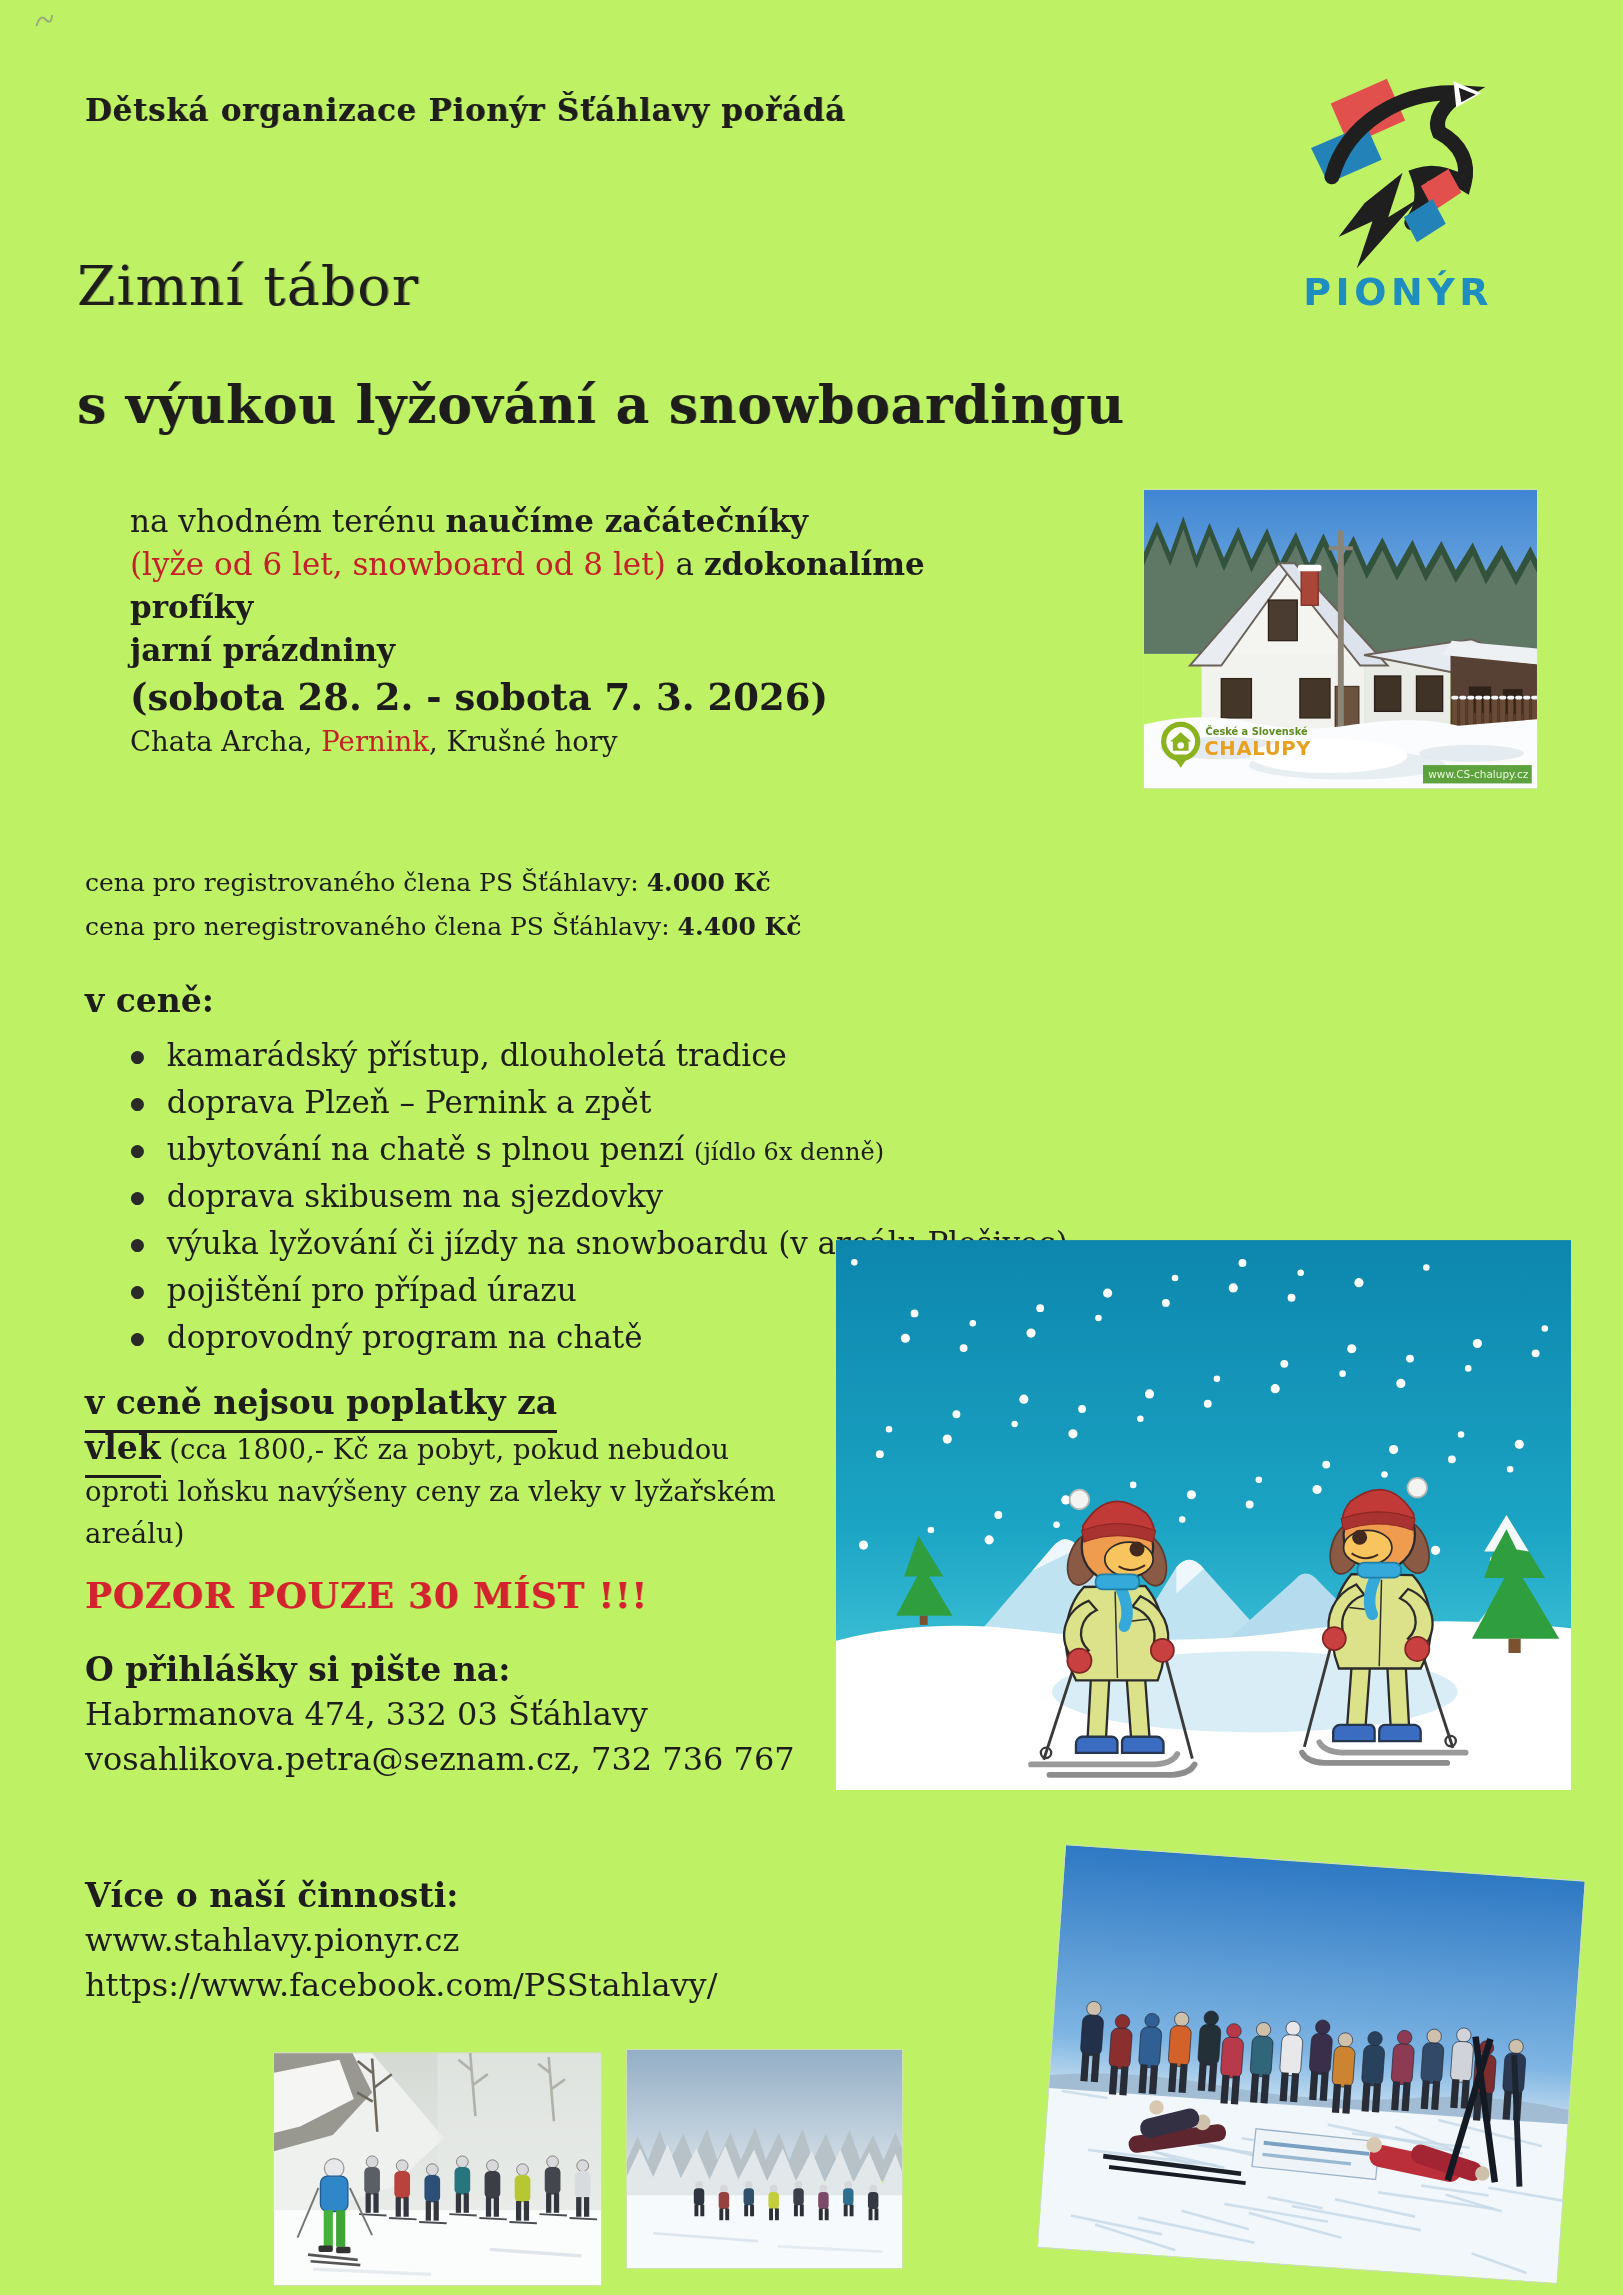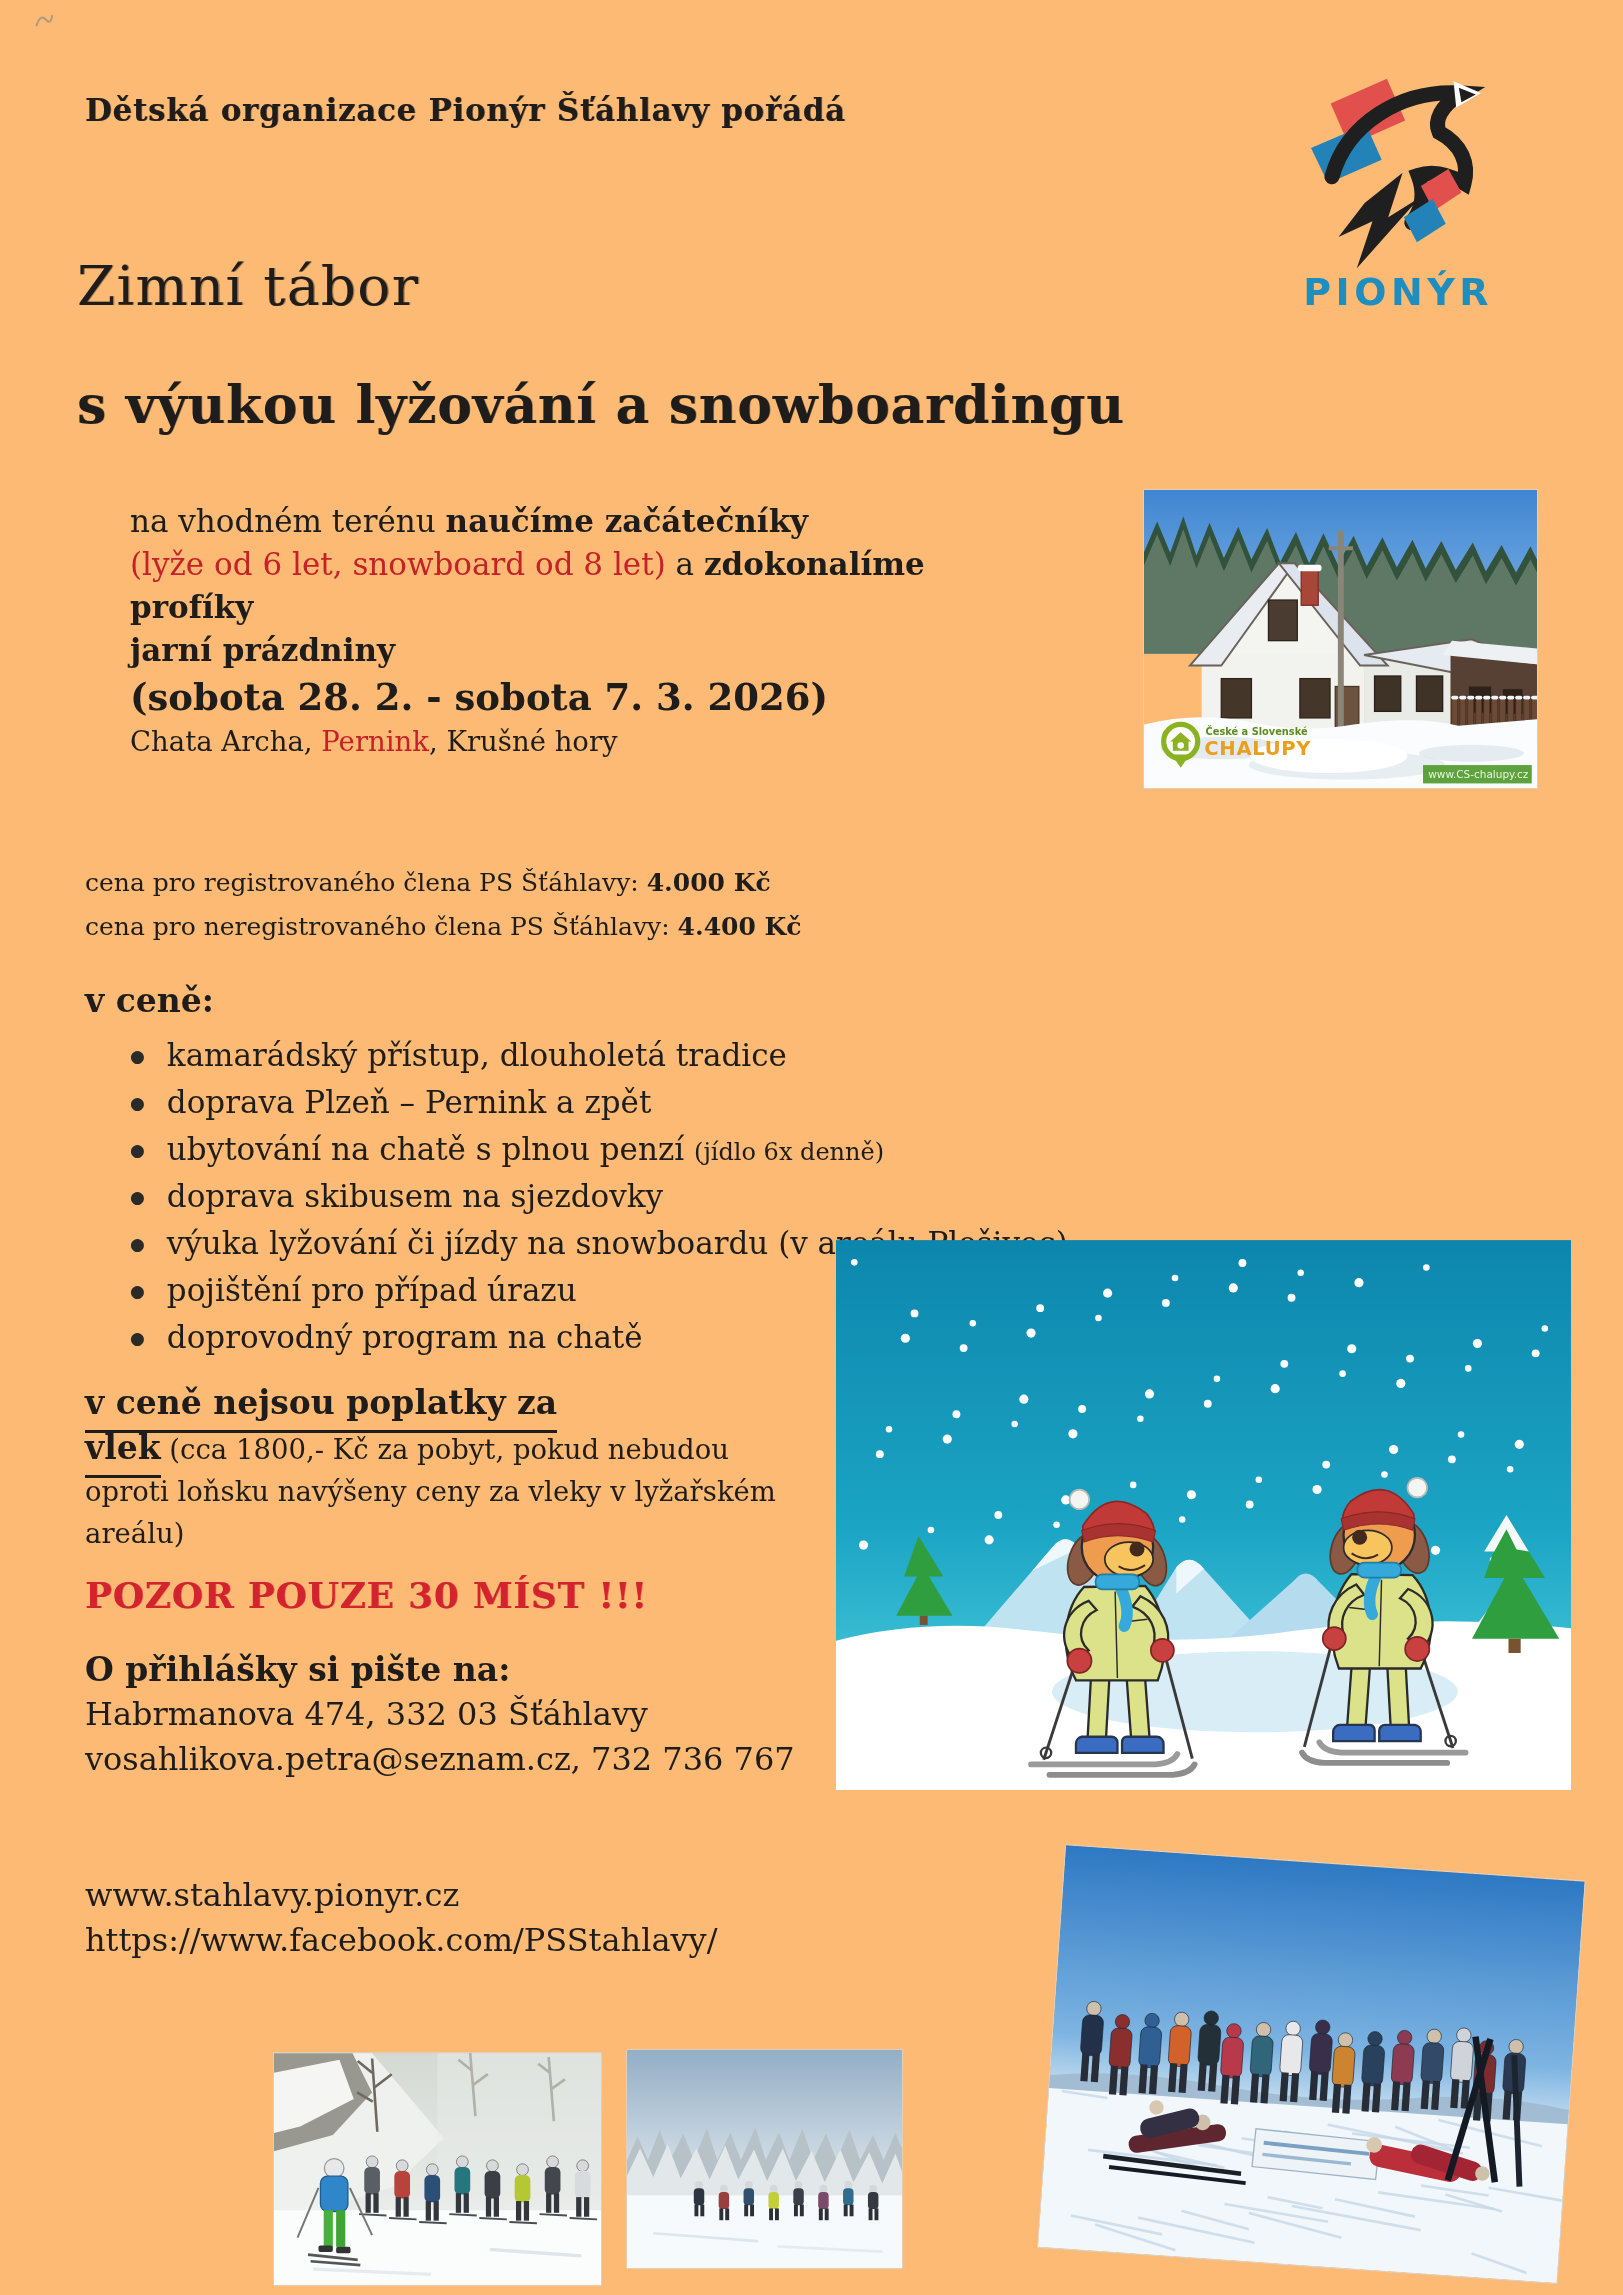--- a/index.html
+++ b/index.html
@@ -1,18 +1,18 @@
 <!DOCTYPE html>
 <html lang="cs" style="font-size:10.5px"><head>
 <meta charset="utf-8">
 <style>
   *{box-sizing:border-box;margin:0;padding:0}
   html,body{background:#ffffff}
   #page{
-    position:relative;width:1623px;height:2295px;background:#fdba74;
+    position:relative;width:1623px;height:2295px;background:#bef264;
     font-family:"DejaVu Serif","Liberation Serif",serif;color:#1e1d1b;overflow:hidden;
   }
   .abs{position:absolute}
   .b{font-weight:700}
   .red{color:#c42129}
   
   #header-line{left:85px;top:92px;font-size:31px;font-weight:700;letter-spacing:0.7px;text-shadow:0.7px 0 0 rgba(30,29,27,.45)}
   #title-line1{left:77px;top:254px;font-size:55px;font-weight:400;letter-spacing:1.3px;text-shadow:1.3px 0 0 rgba(30,29,27,.4)}
   #title-line2{left:77px;top:374px;font-size:52px;font-weight:700;letter-spacing:0.7px;text-shadow:0.7px 0 0 rgba(30,29,27,.4)}
   #intro{left:130px;top:500px;font-size:31px;line-height:43px}
@@ -310,20 +310,21 @@
 
   <div id="notice" class="abs">POZOR POUZE 30 MÍST !!!</div>
 
   <div id="contact" class="abs">
     <div class="h">O přihlášky si pište na:</div>
     <div>Habrmanova 474, 332 03 Šťáhlavy</div>
     <div>vosahlikova.petra@seznam.cz, 732 736 767</div>
   </div>
 
   <div id="more" class="abs">
+    <div class="h">Více o naší činnosti:</div>
     <div>www.stahlavy.pionyr.cz</div>
     <div>https://www.facebook.com/PSStahlavy/</div>
   </div>
 
   <svg id="photo-left" class="abs" viewBox="0 0 500 354">
     <defs>
       <linearGradient id="fogg" x1="0" y1="0" x2="0" y2="1">
         <stop offset="0" stop-color="#d4d9d4"></stop>
           <stop offset="1" stop-color="#f3f5f3"></stop>
       </linearGradient>

